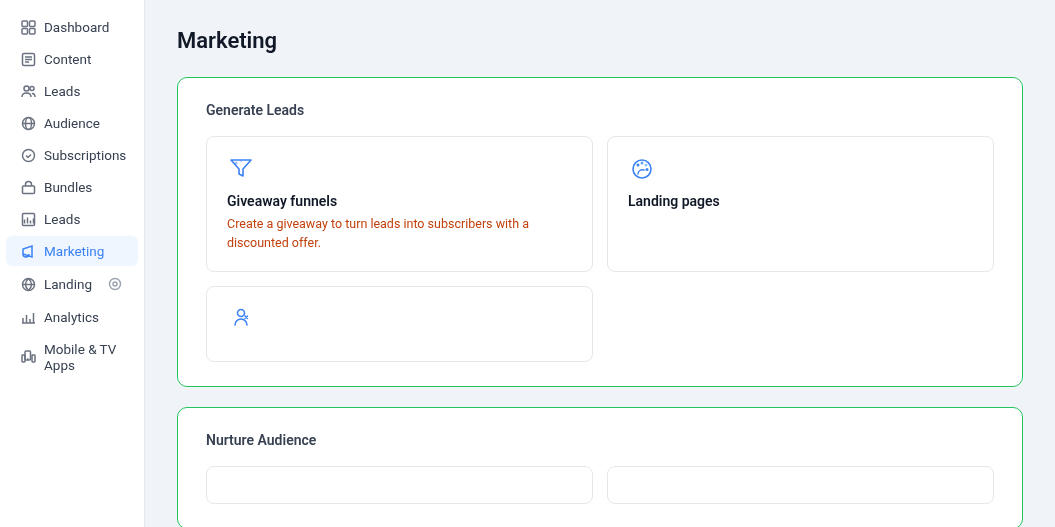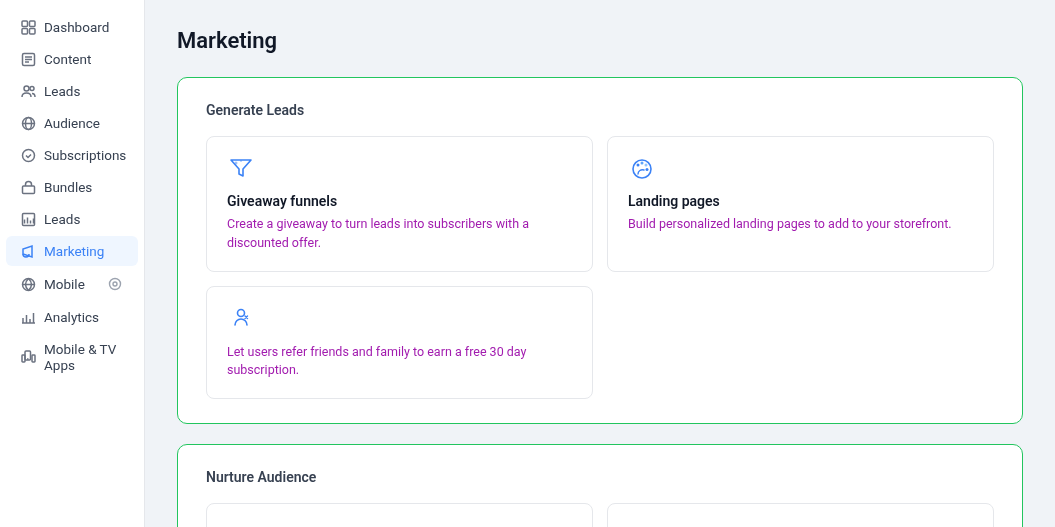--- a/index.html
+++ b/index.html
@@ -87,21 +87,21 @@
       margin-bottom: 10px;
     }
     .card-title {
       font-size: 14px;
       font-weight: 600;
       color: #111827;
       margin-bottom: 6px;
     }
     .card-desc {
       font-size: 12.5px;
-      color: #a21caf;
+      color: #c2410c;
       line-height: 1.5;
     }
 
     
     svg { display: block; }
   </style>
 </head>
 <body>
 
 <nav class="sidebar">
@@ -198,21 +198,21 @@
 
   <div class="sidebar-item">
     <span class="icon">
       <svg width="15" height="15" viewBox="0 0 15 15" fill="none" stroke="#6b7280" stroke-width="1.5">
         <circle cx="7.5" cy="7.5" r="6"></circle>
         <line x1="1.5" y1="7.5" x2="13.5" y2="7.5"></line>
         <path d="M7.5 1.5c-2 2-3 4-3 6s1 4 3 6"></path>
         <path d="M7.5 1.5c2 2 3 4 3 6s-1 4-3 6"></path>
       </svg>
     </span>
-    <span class="label">Mobile</span>
+    <span class="label">Landing</span>
     <span class="badge">
       <svg width="14" height="14" viewBox="0 0 14 14" fill="none" stroke="#9ca3af" stroke-width="1.4">
         <circle cx="7" cy="7" r="5.5"></circle>
         <circle cx="7" cy="7" r="2"></circle>
       </svg>
     </span>
   </div>
 
   <div class="sidebar-item">
     <span class="icon">
@@ -265,32 +265,30 @@
           <svg width="28" height="28" viewBox="0 0 28 28" fill="none">
             <circle cx="14" cy="14" r="9" stroke="#3b82f6" stroke-width="1.6" fill="none"></circle>
             <circle cx="10" cy="10" r="1.5" fill="#3b82f6"></circle>
             <circle cx="14" cy="8" r="1.5" fill="#60a5fa"></circle>
             <circle cx="18" cy="10" r="1.5" fill="#93c5fd"></circle>
             <circle cx="19" cy="14.5" r="1.5" fill="#3b82f6"></circle>
             <path d="M10 19c0-3 3-5 6-4" stroke="#3b82f6" stroke-width="1.4" fill="none" stroke-linecap="round"></path>
           </svg>
         </div>
         <div class="card-title">Landing pages</div>
-        <div class="card-desc">Build personalized landing pages to add to your storefront.</div>
       </div>
 
       <div class="card">
         <div class="card-icon">
           <svg width="28" height="28" viewBox="0 0 28 28" fill="none">
             <circle cx="14" cy="8" r="3.5" stroke="#3b82f6" stroke-width="1.6"></circle>
             <path d="M8 20c0-3.3 2.7-6 6-6s6 2.7 6 6" stroke="#3b82f6" stroke-width="1.6" stroke-linecap="round"></path>
             <path d="M18 11l2.5 2.5M20.5 11L18 13.5" stroke="#3b82f6" stroke-width="1.4" stroke-linecap="round"></path>
           </svg>
         </div>
-        <div class="card-desc">Let users refer friends and family to earn a free 30 day subscription.</div>
       </div>
 
     </div>
   </div>
 
   <div class="section">
     <div class="section-title">Nurture Audience</div>
     <div class="cards-grid">
 
       <div class="card">

